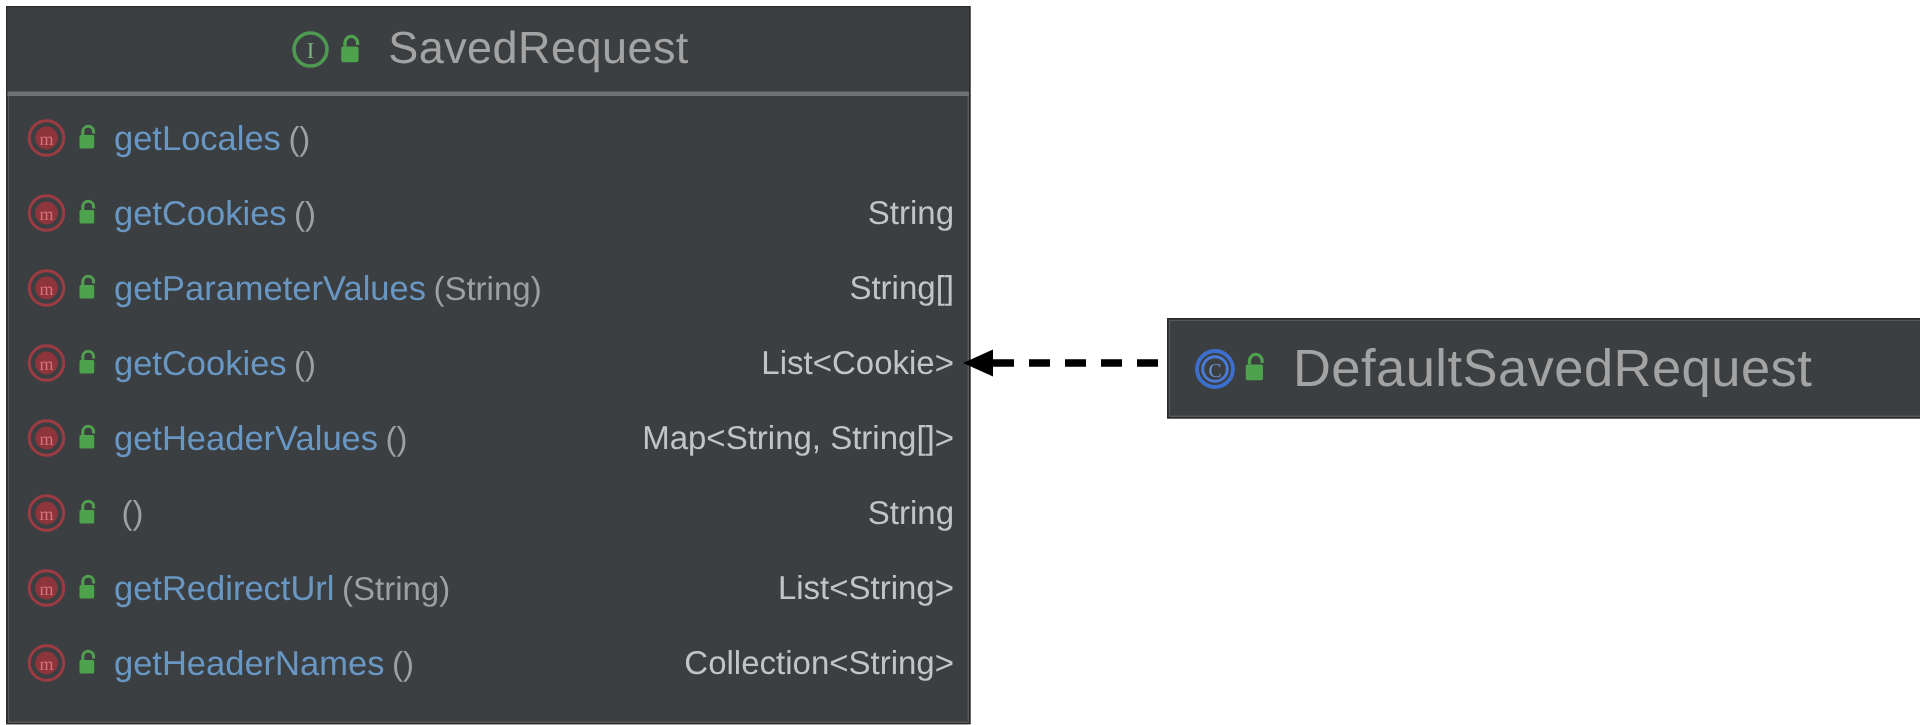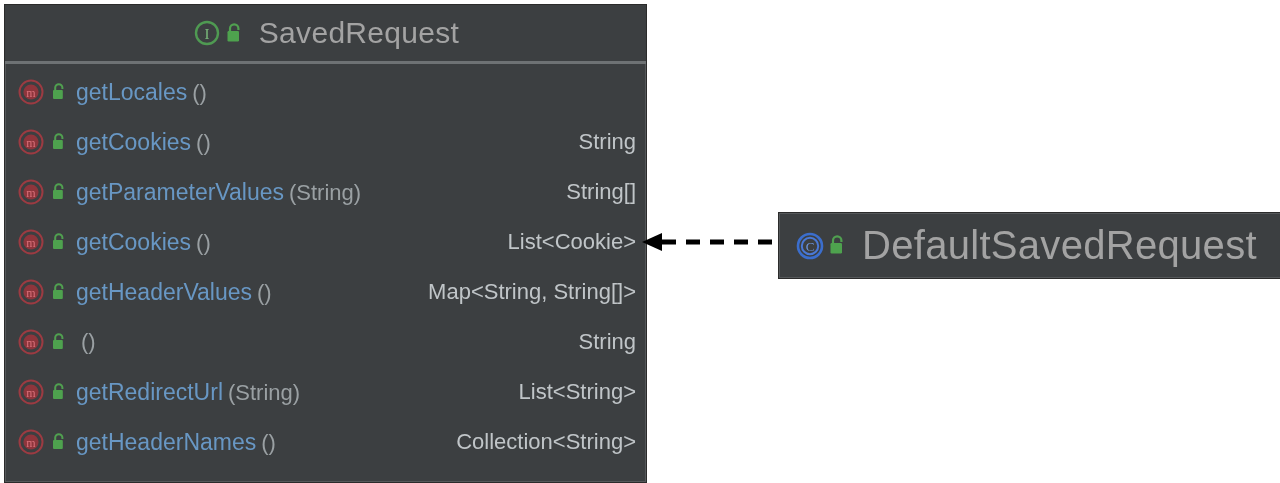--- a/index.html
+++ b/index.html
@@ -109,21 +109,21 @@
     top: 212px;
     width: 520px;
     height: 67px;
     border: 1px solid #2b2b2b;
     box-shadow: 0 0 0 1px #55585a inset;
     display: flex;
     align-items: center;
     padding-left: 16px;
     box-sizing: border-box;
   }
-  #class-box .box-title { font-size: 40px; }
+  #class-box .box-title { font-size: 35px; }
 
   
   #realization-arrow {
     position: absolute;
     left: 640px;
     top: 228px;
     width: 142px;
     height: 28px;
   }
 </style>

